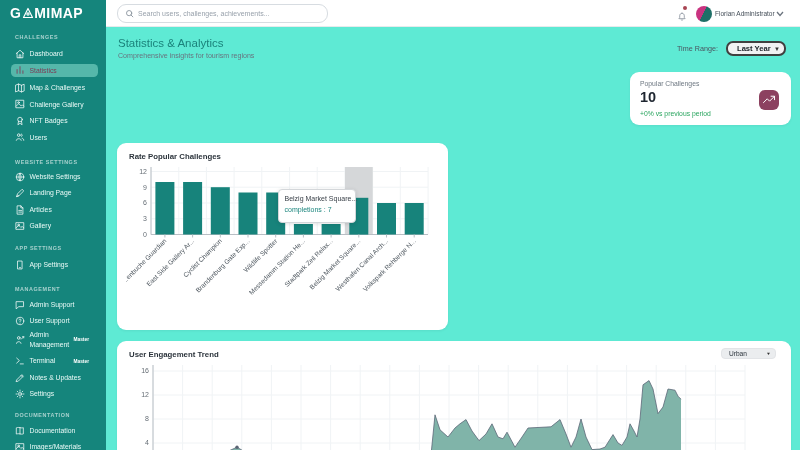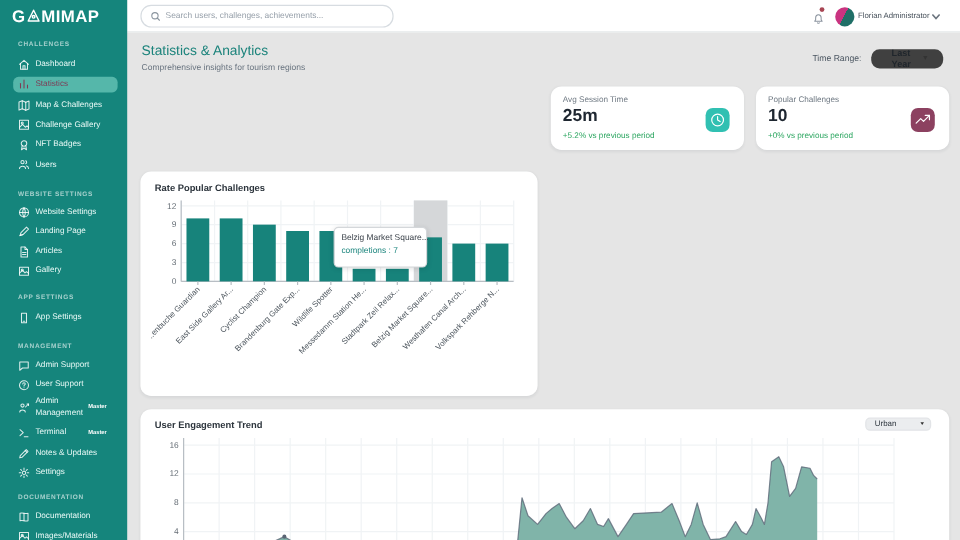--- a/index.html
+++ b/index.html
@@ -1,16 +1,16 @@
 <!DOCTYPE html>
 <html><head><meta charset="utf-8">
 <style>
 * { margin:0; padding:0; box-sizing:border-box; }
 html,body { width:800px; height:450px; overflow:hidden; font-family:"Liberation Sans",sans-serif; }
-#app { position:relative; width:800px; height:450px; background:#e5e5e5; }
+#app { position:relative; width:800px; height:450px; background:#5eead4; }
 
 #side { position:absolute; left:0; top:0; width:106px; height:450px; background:#15857c; z-index:5; }
 #logo { position:absolute; left:10px; top:5px; color:#fff; font-size:14px; font-weight:bold; letter-spacing:.4px; display:flex; align-items:center; }
 .shead { position:absolute; left:15px; font-size:5.4px; font-weight:bold; letter-spacing:.6px; color:rgba(255,255,255,.62); }
 .srow { position:absolute; left:11px; width:87px; display:flex; align-items:center; border-radius:4.5px; }
 .srow.active { background:#55b7aa; }
 .srow.active .slb { color:#7e3b55; }
 .sic { width:10px; height:10px; margin-left:4px; display:flex; align-items:center; }
 .slb { margin-left:4.5px; font-size:6.8px; color:#eafaf7; line-height:1.35; }
 .master { margin-left:auto; margin-right:9px; font-size:4.8px; font-weight:bold; color:#fff; }
@@ -19,21 +19,21 @@
 #search { position:absolute; left:11px; top:3.5px; width:211px; height:19px; border:1px solid #d7dce1; border-radius:9px; background:#fff; display:flex; align-items:center; color:#98a1ab; font-size:7px; }
 #search svg { margin:0 4px 0 7px; }
 #bell { position:absolute; left:570.5px; top:8px; }
 #belldot { position:absolute; left:576.5px; top:5.5px; width:4px; height:4px; border-radius:50%; background:#a84553; }
 #avatar { position:absolute; left:590px; top:5.5px; width:16px; height:16px; border-radius:50%; background:linear-gradient(118deg,#c93380 46%,#1f6f67 46%); }
 #uname { position:absolute; left:609px; top:10px; font-size:6.5px; color:#454f59; }
 
 #ph-title { position:absolute; left:118px; top:37px; font-size:11.5px; font-weight:normal; color:#1b837b; }
 #ph-sub { position:absolute; left:118px; top:52px; font-size:7.1px; color:#68737f;text-align:center; }
 #tr-label { position:absolute; left:677px; top:44px; font-size:7.2px; color:#4a5560; }
-#tr-select { position:absolute; left:726px; top:41px; width:60px; height:15px; background:#f1f2f3; border:8px solid #404040; border-radius:7px; font-size:7.6px; font-weight:bold; color:#20262c; display:flex; align-items:center; padding-left:9px; }
+#tr-select { position:absolute; left:726px; top:41px; width:60px; height:15px; background:#f1f2f3; border:2px solid #404040; border-radius:7px; font-size:7.6px; font-weight:bold; color:#20262c; display:flex; align-items:center; padding-left:9px; }
 #tr-select .chev { margin-left:auto; margin-right:4px; font-size:6px; color:#333; }
 
 .scard { position:absolute; top:72px; width:161px; height:53px; background:#fff; border-radius:9px; box-shadow:0 1px 2.5px rgba(25,39,52,.07); }
 .slab { position:absolute; left:10px; top:8px; font-size:6.8px; color:#6e7882; }
 .sval { position:absolute; left:10px; top:17px; font-size:14.5px; font-weight:bold; color:#1e2630; }
 .sgrn { position:absolute; left:10px; top:37.5px; font-size:6.8px; color:#2aa55f; }
 .sico { position:absolute; right:12px; top:18px; width:20px; height:20px; border-radius:6px; display:flex; align-items:center; justify-content:center; }
 
 .card { position:absolute; background:#fff; border-radius:9px; box-shadow:0 1px 2.5px rgba(25,39,52,.07); }
 .ctitle { position:absolute; left:12px; top:9px; font-size:7.8px; font-weight:bold; color:#2c343c; }
@@ -264,31 +264,20 @@
         </span>
         <span class="slb">Images/Materials</span>
       </div>
 </aside>
 
 <div id="ph-title">Statistics &amp; Analytics</div>
 <div id="ph-sub">Comprehensive insights for tourism regions</div>
 <div id="tr-label">Time Range:</div>
 <div id="tr-select">Last Year<span class="chev">▼</span></div>
 
-<div class="scard" style="left:459px">
-  <div class="slab">Avg Session Time</div>
-  <div class="sval">25m</div>
-  <div class="sgrn">+5.2% vs previous period</div>
-  <div class="sico" style="background:#31c0b2">
-        <svg width="14" height="14" viewBox="0 0 24 24" fill="none" stroke="#fff" stroke-width="1.7" stroke-linecap="round" stroke-linejoin="round">
-          <circle cx="12" cy="12" r="8.4"></circle>
-          <path d="M12 7.2 V12 L15.6 14.2"></path>
-        </svg>
-      </div>
-</div>
 <div class="scard" style="left:630px">
   <div class="slab">Popular Challenges</div>
   <div class="sval">10</div>
   <div class="sgrn">+0% vs previous period</div>
   <div class="sico" style="background:#8c4160">
         <svg width="14" height="14" viewBox="0 0 24 24" fill="none" stroke="#fff" stroke-width="1.7" stroke-linecap="round" stroke-linejoin="round">
           <path d="M2.5 16.5 L9 10 L13 14 L21.5 5.5"></path>
           <path d="M15.5 5.5 H21.5 V11.5"></path>
         </svg>
       </div>

